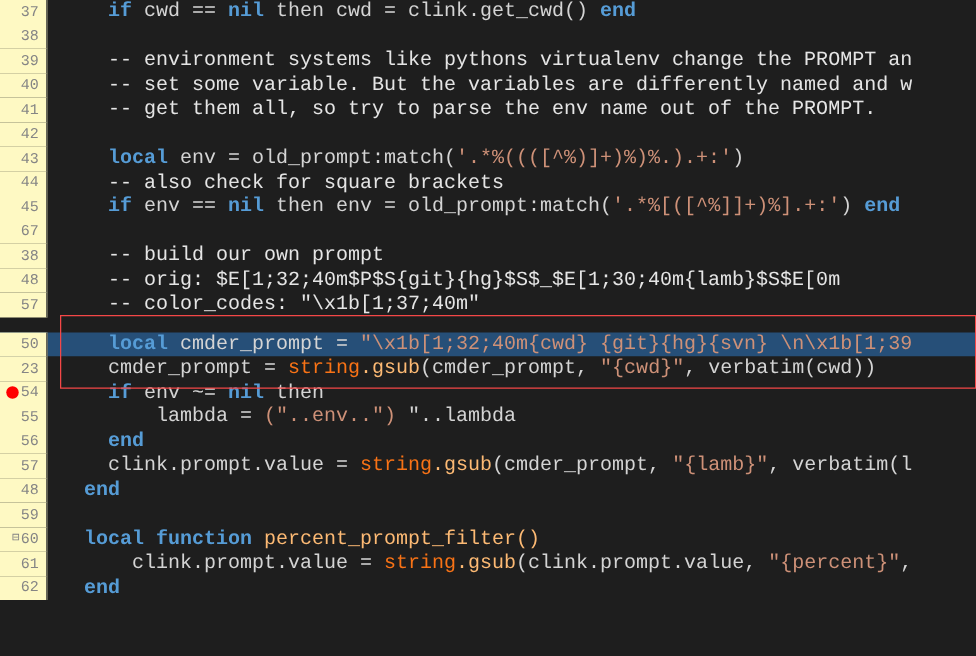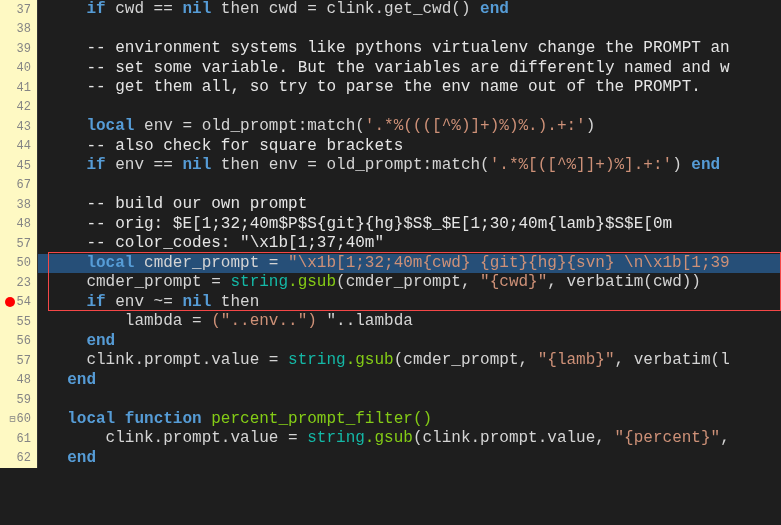--- a/index.html
+++ b/index.html
@@ -19,32 +19,33 @@
     }
     .code-line {
       display: flex;
       flex-direction: row;
       align-items: stretch;
       min-height: 19.5px;
       white-space: pre;
     }
     .code-line.highlighted {
       background: #264f78;
+      margin-top: 12px;
     }
     .line-content {
       padding-left: 10px;
       flex: 1;
       font-size: 16px;
       line-height: 19.5px;
     }
     .kw { color: #569cd6; font-weight: bold; }
-    .fn { color: #84cc16; }
+    .fn { color: #fdba74; }
     .str { color: #ce9178; }
     .comment { color: #e5e5e5; }
-    .var { color: #14b8a6; text-align: center; }
+    .var { color: #f97316; text-align: center; }
     .plain { color: #d4d4d4; }
     .debug-dot {
       display: inline-block;
       width: 10px;
       height: 10px;
       background: red;
       border-radius: 50%;
       margin-right: 2px;
       vertical-align: middle;
       flex-shrink: 0;

